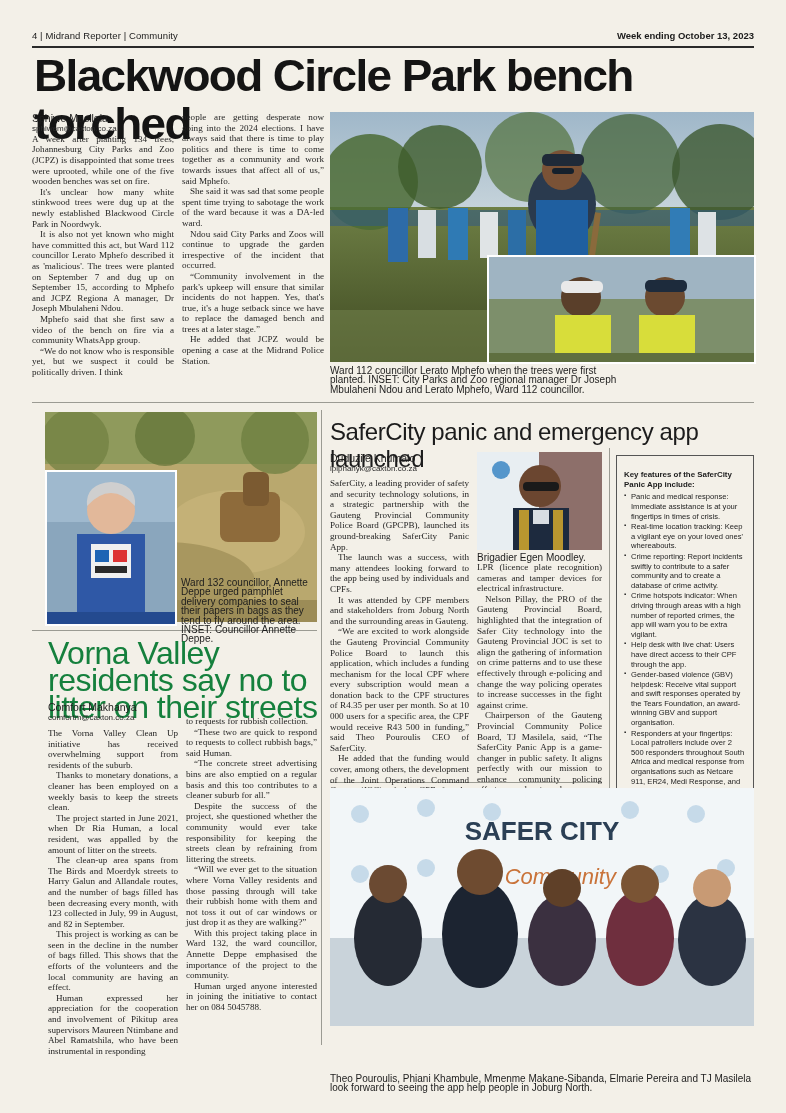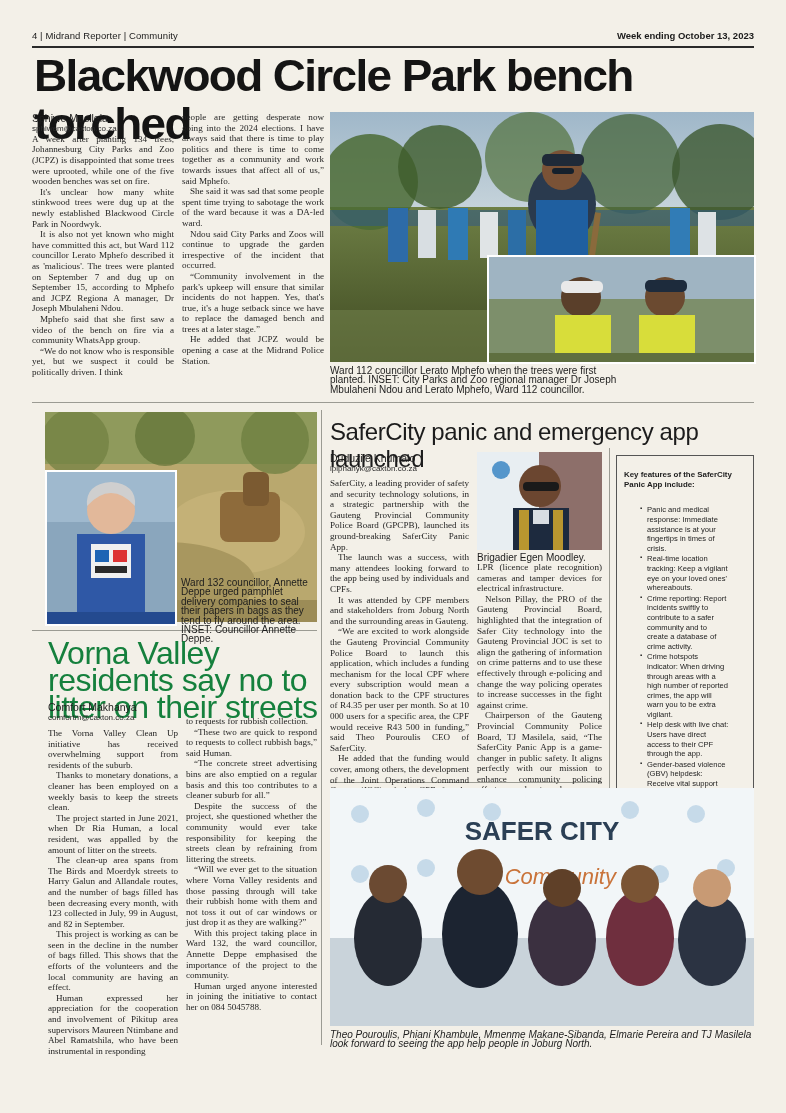--- a/index.html
+++ b/index.html
@@ -116,26 +116,26 @@
   .kfbox{
     position:absolute;left:616px;top:455px;width:138px;
     border:1px solid #555;
     padding:6px 7px 8px 7px;
     font-family:"Liberation Sans",sans-serif;
     font-size:7.6px;line-height:9.6px;color:#1d1d1d;
     background:transparent;
     box-sizing:border-box;
   }
   .kfbox h4{margin:8px 0 3px 0;font-size:7.9px;line-height:9.7px;font-weight:bold;}
-  .kfbox ul{margin:16px;padding:0;list-style:none;}
+  .kfbox ul{margin:0;padding:0;list-style:none;}
   .kfbox li{position:relative;padding-left:7px;margin-bottom:1px;}
   .kfbox li:before{content:"▪";position:absolute;left:0;top:-1px;font-size:6px;}
   
   #photo4{left:330px;top:788px;width:424px;height:238px;}
-  #cap4{left:330px;top:1030px;width:424px;font-style:italic;}
+  #cap4{left:330px;top:1074px;width:424px;}
 </style>
 </head>
 <body>
 
 <div class="page">
 
   <div class="masthead">
     <div class="left">4 | Midrand Reporter | Community</div>
     <div class="right">Week ending October 13, 2023</div>
   </div>

